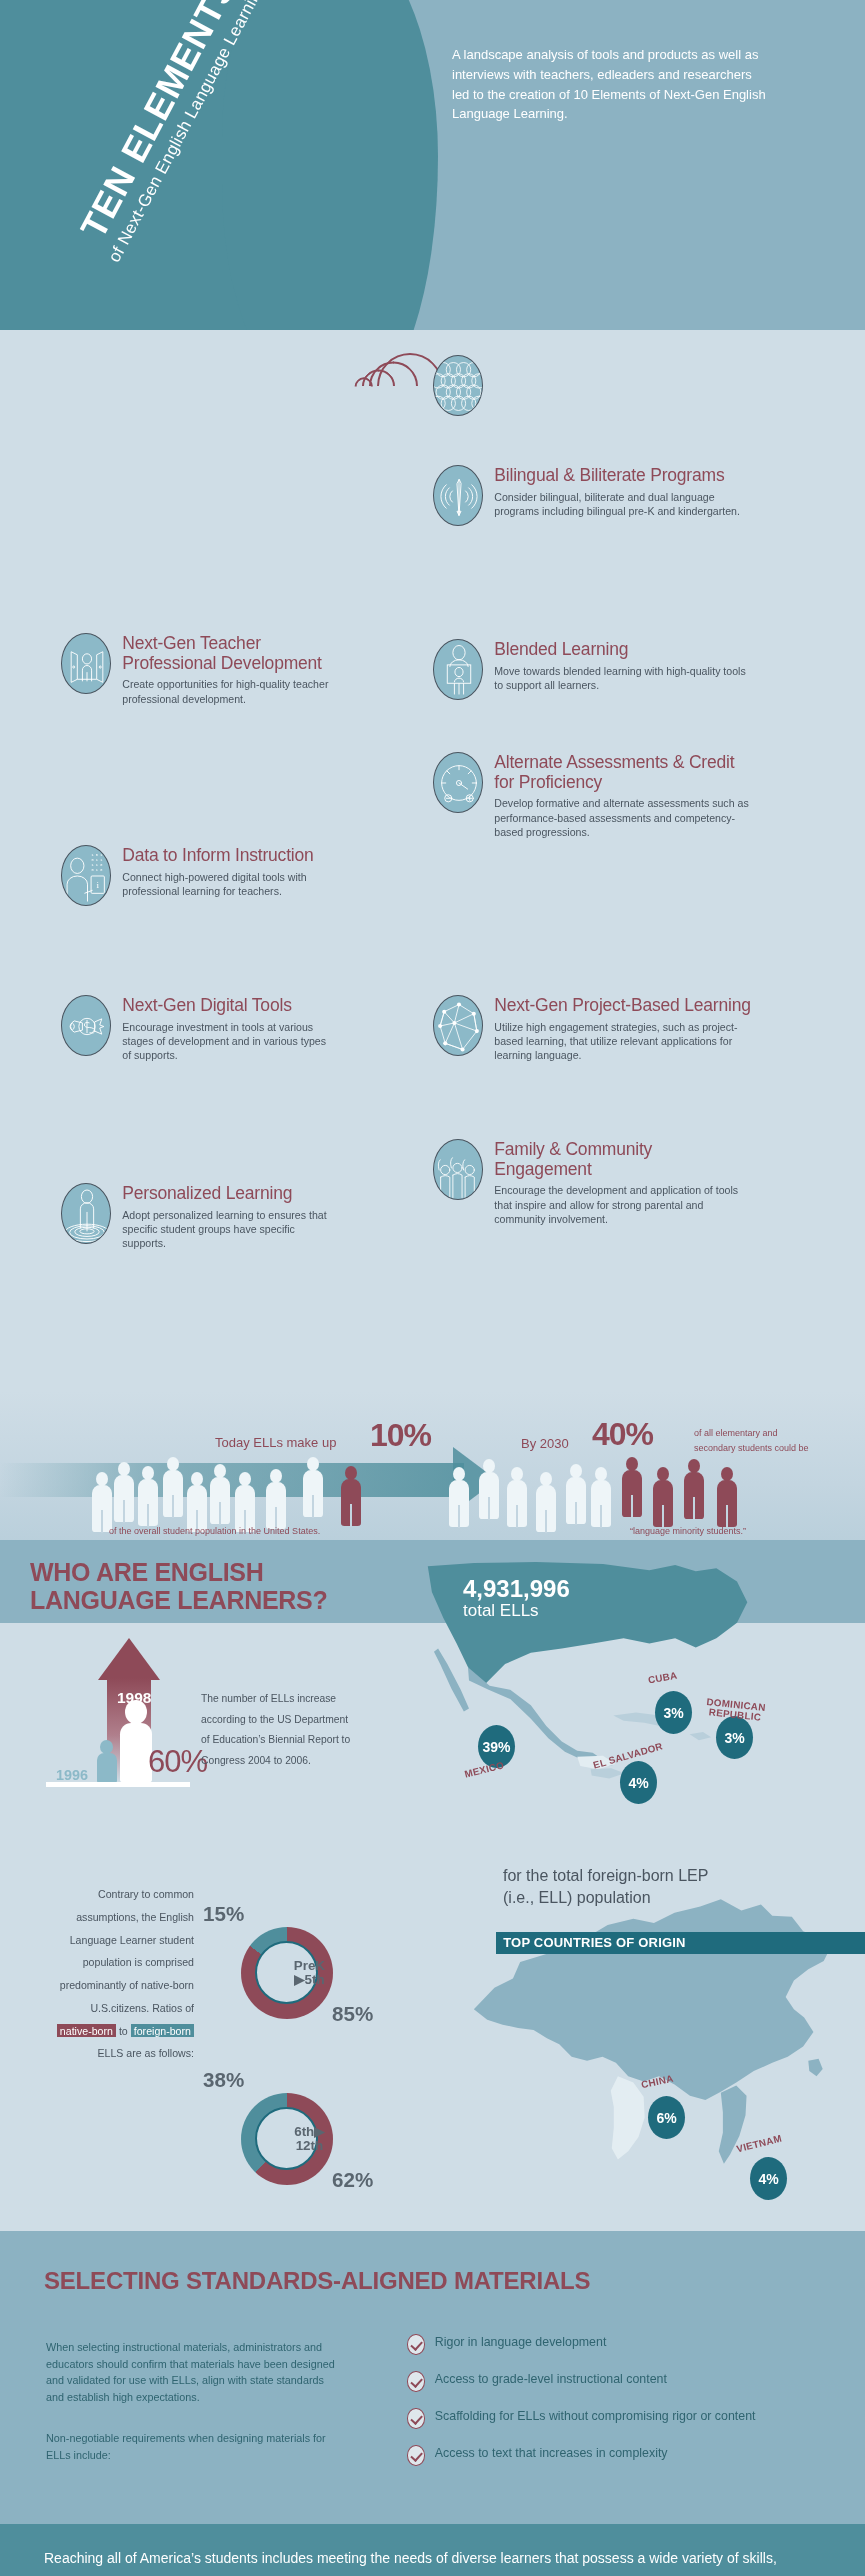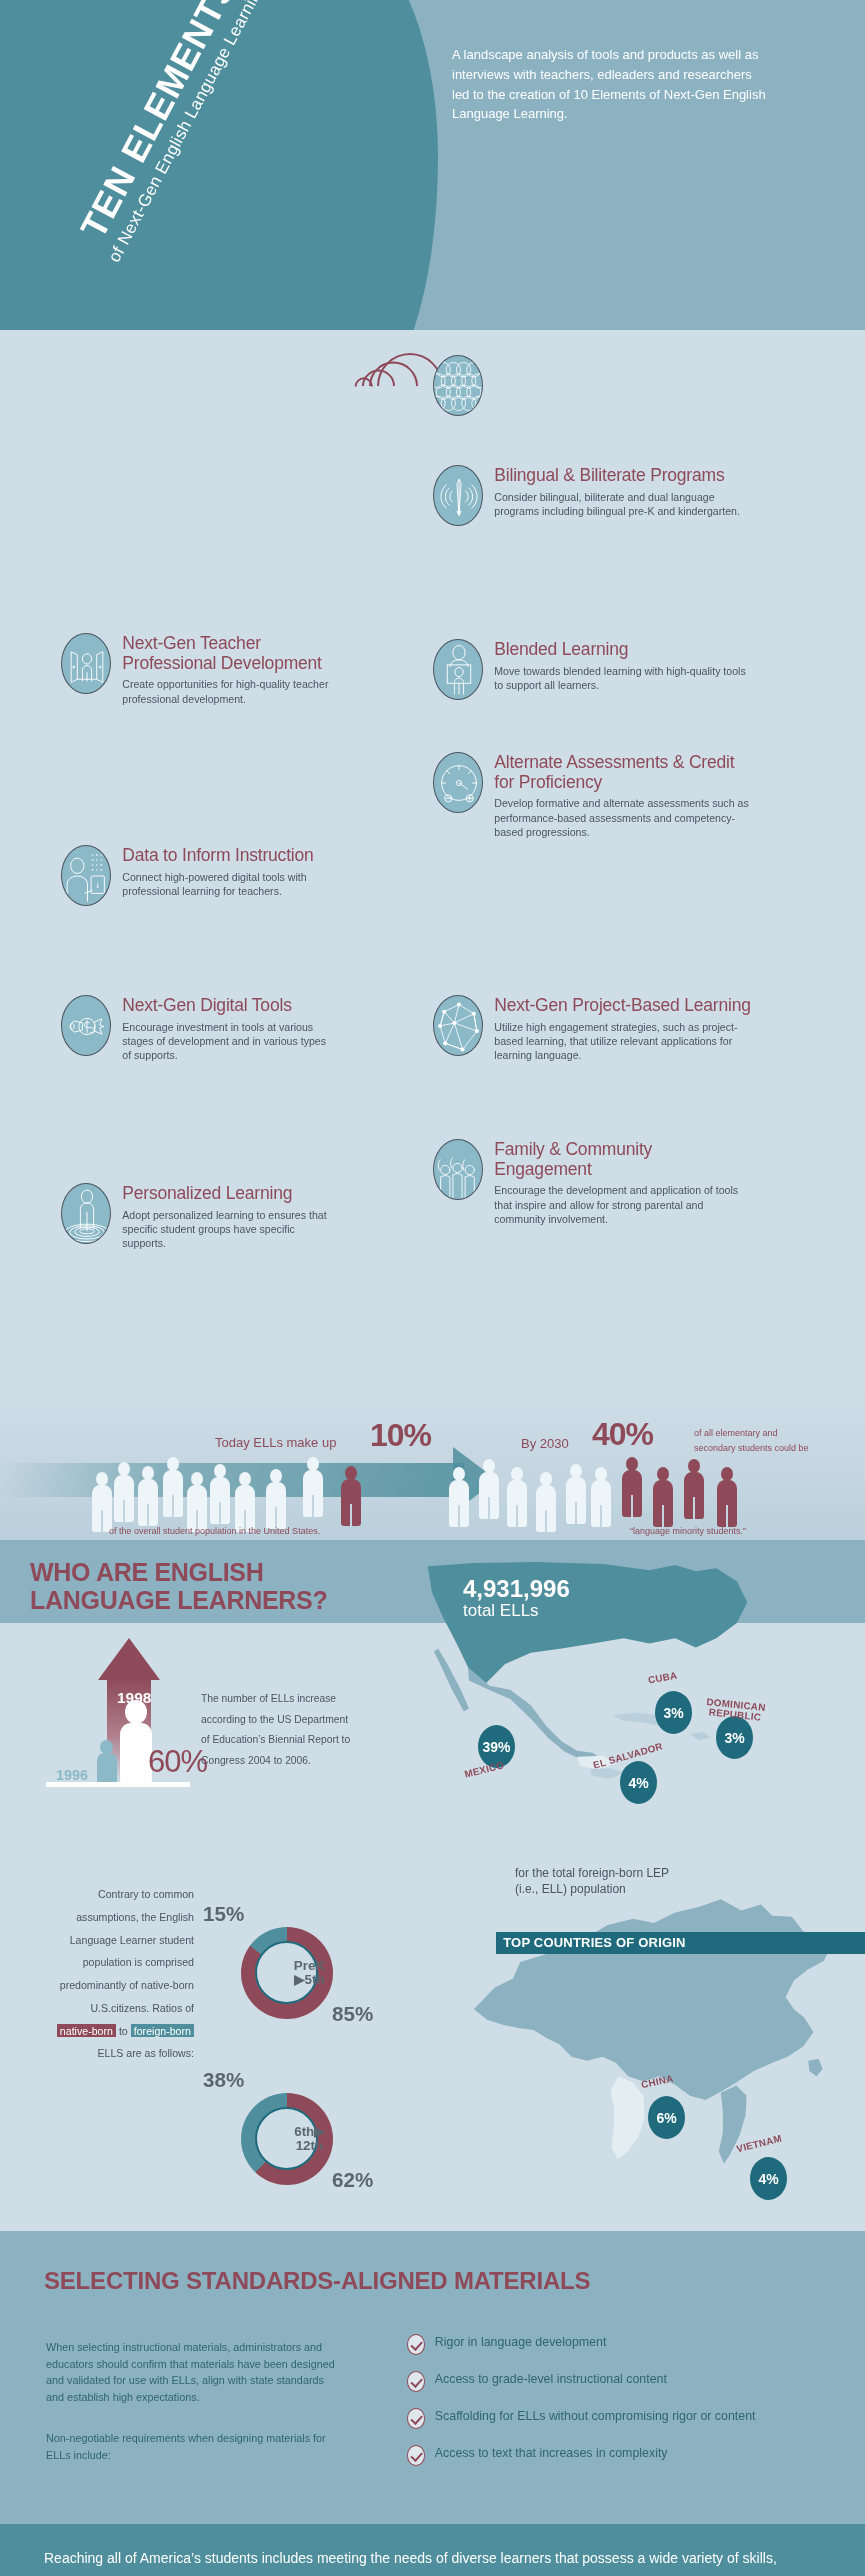--- a/index.html
+++ b/index.html
@@ -283,21 +283,21 @@
     width: 370px; height: 21.6px;
     background: #1f6b7d;
     color: #ffffff;
     font-size: 13px; font-weight: bold;
     letter-spacing: 0.2px;
     display: flex; align-items: center;
     padding-left: 7.2px;
   }
   .tco-sub {
     position: absolute; left: 503px; top: 1865px;
-    color: #4a5560; font-size: 12px; line-height: 1.35; font-weight: 300; margin-left: 12px;
+    color: #4a5560; font-size: 16px; line-height: 1.35; font-weight: 300;
   }
   .badge {
     position: absolute;
     width: 37px; height: 43px;
     border-radius: 50%;
     background: #1f6b7d;
     color: #ffffff;
     display: flex; align-items: center; justify-content: center;
     font-size: 14px; font-weight: bold;
   }

